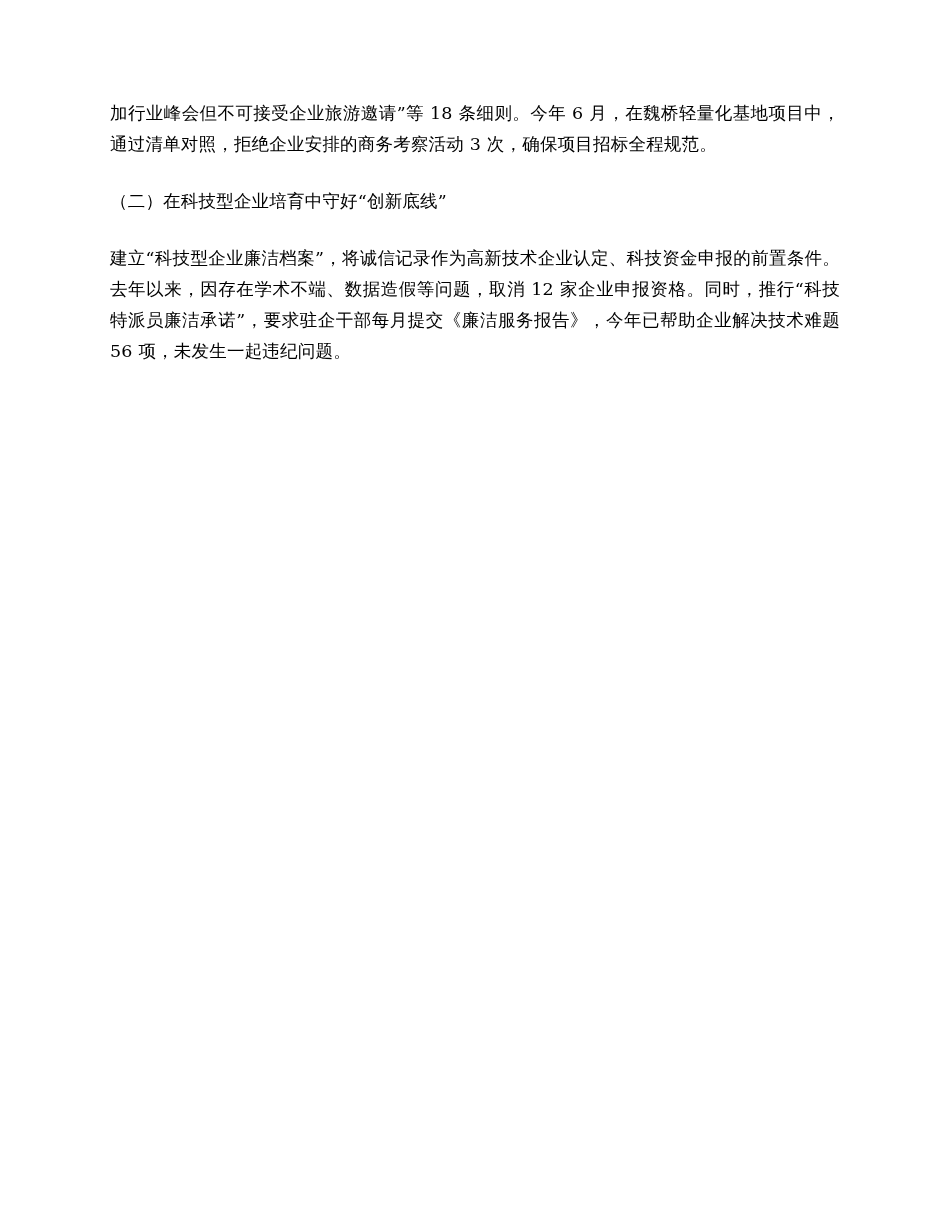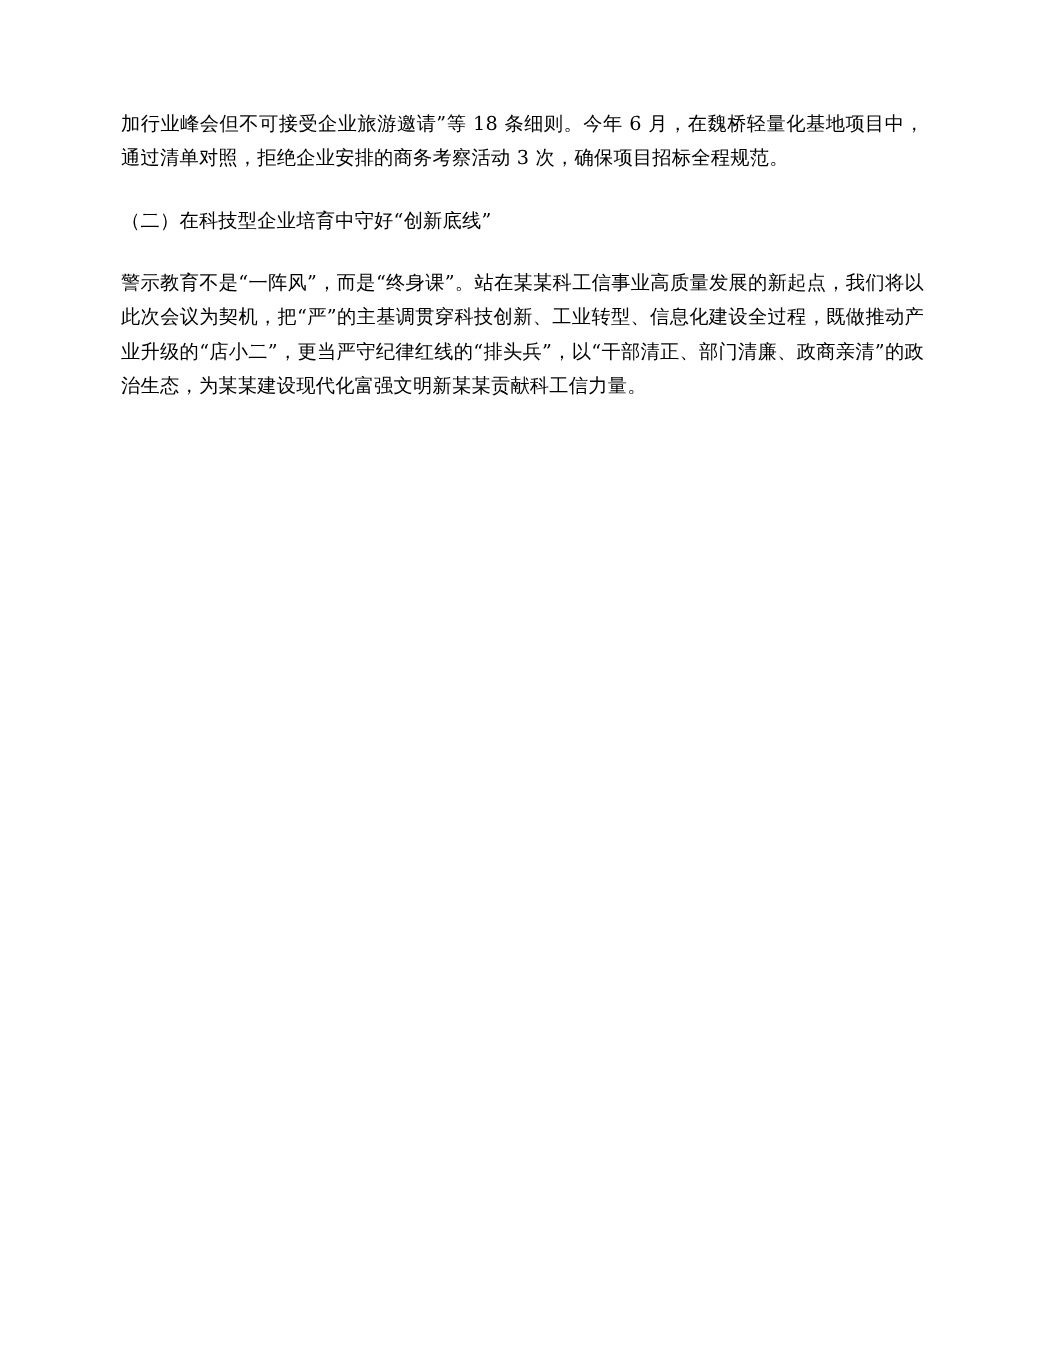--- a/index.html
+++ b/index.html
@@ -42,19 +42,19 @@
 </head>
 <body>
 
 <div class="page">
   <div class="content">
 
     <p class="para-indent">加行业峰会但不可接受企业旅游邀请”等 18 条细则。今年 6 月，在魏桥轻量化基地项目中，通过清单对照，拒绝企业安排的商务考察活动 3 次，确保项目招标全程规范。</p>
 
     <p class="block-gap">（二）在科技型企业培育中守好“创新底线”</p>
 
+    <p class="block-gap">建立“科技型企业廉洁档案”，将诚信记录作为高新技术企业认定、科技资金申报的前置条件。去年以来，因存在学术不端、数据造假等问题，取消 12 家企业申报资格。同时，推行“科技特派员廉洁承诺”，要求驻企干部每月提交《廉洁服务报告》，今年已帮助企业解决技术难题 56 项，未发生一起违纪问题。</p>
 
 
 
-    <p class="block-gap">警示教育不是“一阵风”，而是“终身课”。站在某某科工信事业高质量发展的新起点，我们将以此次会议为契机，把“严”的主基调贯穿科技创新、工业转型、信息化建设全过程，既做推动产业升级的“店小二”，更当严守纪律红线的“排头兵”，以“干部清正、部门清廉、政商亲清”的政治生态，为某某建设现代化富强文明新某某贡献科工信力量。</p>
 
   </div>
 </div>
 
 </body></html>

